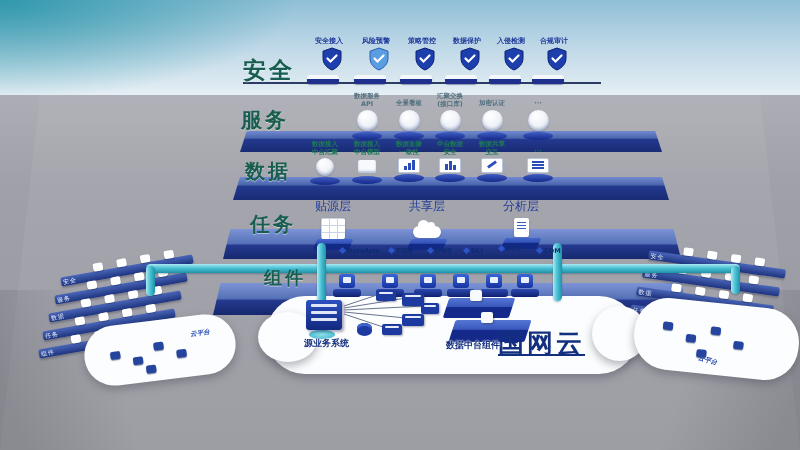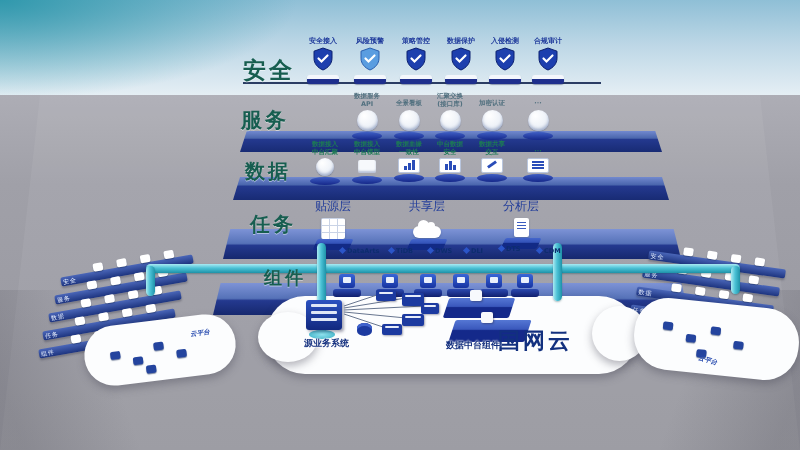--- a/index.html
+++ b/index.html
@@ -24,21 +24,21 @@
   
   .platform{background:linear-gradient(180deg,#7289cf 0%,#4a66ad 34%,#24398f 40%,#182b74 100%);
        clip-path:polygon(1.6% 0,98.4% 0,100% 100%,0 100%);
        box-shadow:0 2px 3px rgba(40,40,60,.35);}
   .platform.deep{background:linear-gradient(180deg,#7d93d6 0%,#5672b8 48%,#24398f 55%,#16286e 100%);}
   .row-label{color:#175e50;font-weight:bold;letter-spacing:3px;
        text-shadow:0 1px 0 rgba(255,255,255,.45);z-index:7;}
   .sec-line{left:243px;top:82px;width:358px;height:2px;background:#2b3d64;}
 
   
-  .sec-item{width:40px;text-align:center;}
+  .sec-item{width:40px;text-align:right;}
   .sec-lab{font-size:7px;line-height:8px;color:#203b9c;font-weight:bold;white-space:nowrap;}
   .shield{margin:2px auto 0;}
   .stand{width:32px;height:9px;margin:0 auto;border-radius:3px;
        background:linear-gradient(180deg,#f4f7fc 0 45%,#1e2f8d 45% 100%);
        box-shadow:0 1px 1px rgba(20,30,70,.4);}
 
   
   .itm{width:46px;text-align:center;}
   .mini{font-size:6.5px;line-height:7.5px;white-space:pre-line;font-weight:bold;}
   .svc-lab{color:#51707f;}
@@ -88,21 +88,21 @@
   .cmp-itm{width:34px;text-align:center;z-index:6;}
 
   
   .pipe{background:linear-gradient(180deg,#aaeaf2 0%,#4cc2d6 45%,#1e92a8 100%);
        border-radius:5px;box-shadow:0 1px 2px rgba(0,60,70,.35);z-index:5;}
   .pipe.v{background:linear-gradient(90deg,#aaeaf2 0%,#4cc2d6 45%,#1e92a8 100%);}
   .splash{width:26px;height:9px;border-radius:50%;background:radial-gradient(#8fe2ee,#35aec4);z-index:5;}
 
   
   .cloud{background:#fcfdfe;box-shadow:0 4px 9px rgba(70,70,85,.4);z-index:4;}
-  .gw-title{font-size:22px;font-weight:bold;color:#12307f;letter-spacing:3px;z-index:6;}
+  .gw-title{font-size:26px;font-weight:bold;color:#12307f;letter-spacing:3px;z-index:6;text-decoration:underline;}
   .grp-lab{font-size:9px;font-weight:bold;color:#14307f;z-index:7;
        text-shadow:0 0 2px #fff,0 0 2px #fff;}
   .rack{width:36px;height:30px;border-radius:3px;z-index:6;
        background:linear-gradient(180deg,#2b51c0,#12297f);box-shadow:2px 2px 3px rgba(40,40,70,.4);}
   .rack i{display:block;height:3px;background:#dfe7f6;margin:4px 5px 0;border-radius:1px;}
   .srvbox{background:#1c3aa0;border-radius:2px;z-index:6;box-shadow:1px 1px 2px rgba(40,40,70,.4);}
   .srvbox i{display:block;height:2px;background:#e6ecf9;margin:2px 3px 0;border-radius:1px;}
   .cyl{width:15px;height:13px;border-radius:50%/38%;background:#1c3aa0;z-index:6;
        box-shadow:inset 0 3px 0 #3f62cc;}
   .plat{transform:skewX(-18deg);border-radius:2px;z-index:6;

